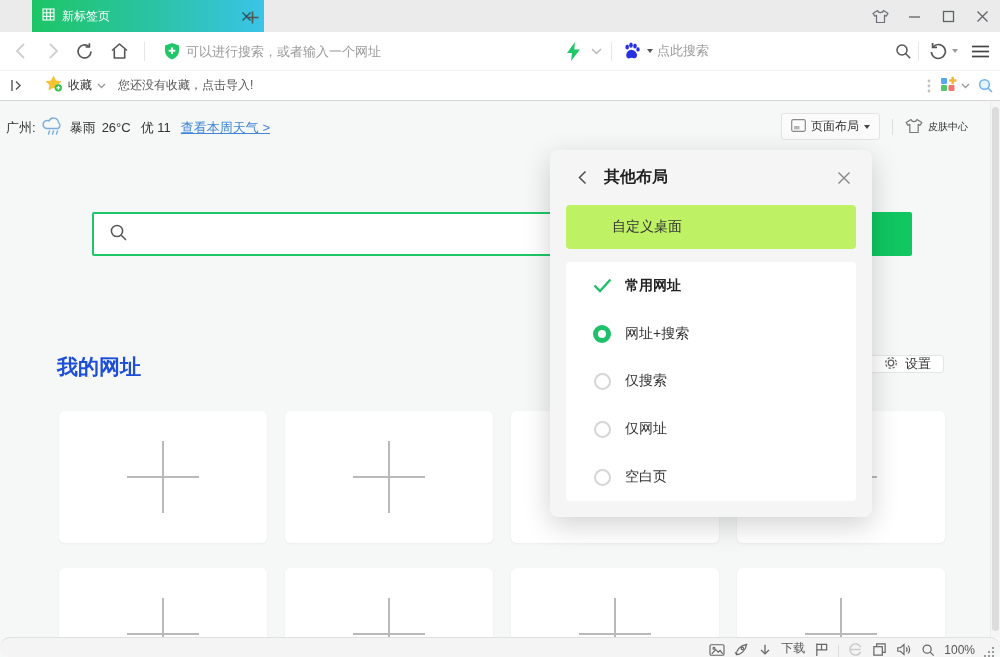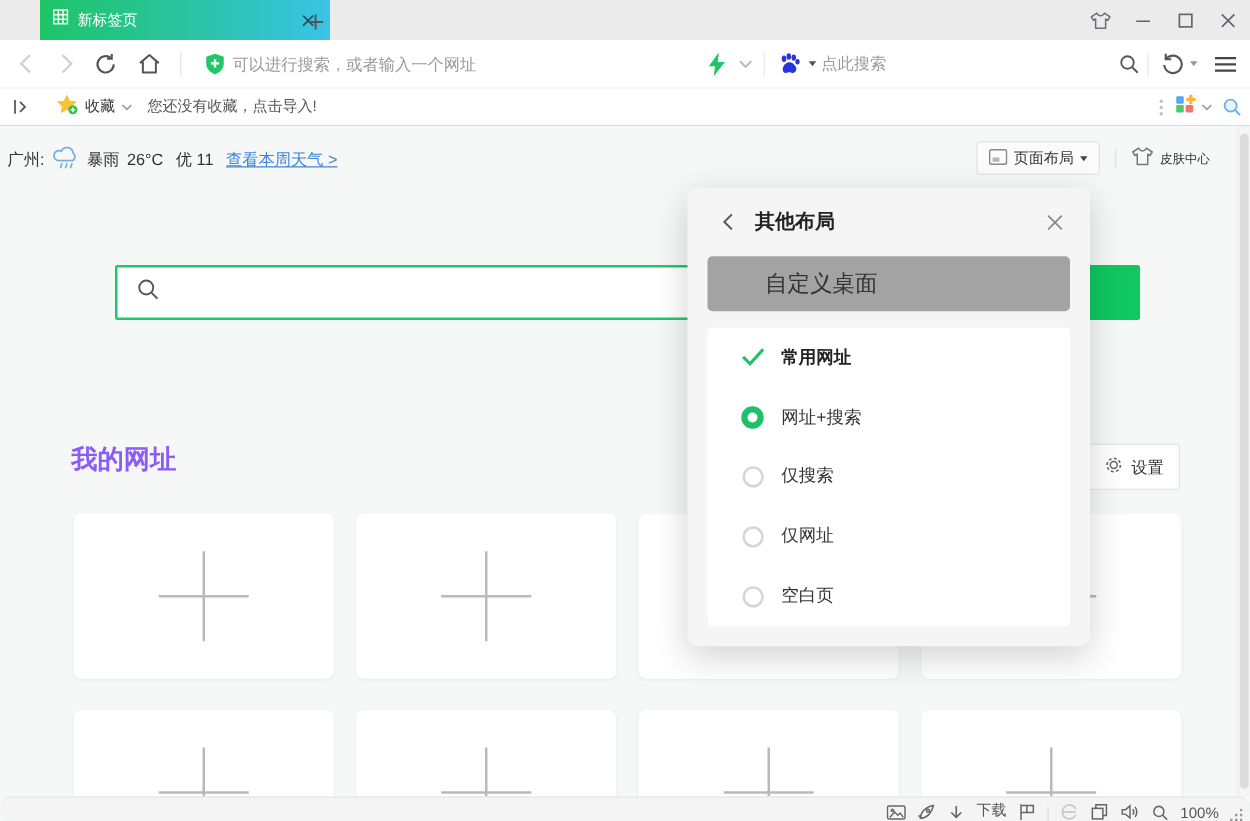--- a/index.html
+++ b/index.html
@@ -47,38 +47,38 @@
   .tr-sep { width:1px; height:16px; background:#ddd; margin:0 12px; }
   .skin-link { display:flex; align-items:center; gap:5px; font-size:10px; color:#333; cursor:pointer; margin-right:14px; }
 
   .scrollbar { position:absolute; right:0; top:0; bottom:0; width:10px; background:#f5f5f5; border-left:1px solid #ececec; }
   .scroll-thumb { position:absolute; left:1px; right:1px; top:6px; bottom:6px; background:#dcdcdc; border-radius:4px; }
 
   .searchbox { position:absolute; left:92px; top:111px; width:752px; height:44px; background:#fff;
                border:2px solid #1fc768; border-radius:2px; display:flex; align-items:center; padding-left:15px; }
   .search-btn { position:absolute; left:844px; top:111px; width:68px; height:44px; background:#10c761; border:none; border-radius:2px; cursor:pointer; }
 
-  .section-title { position:absolute; left:57px; top:252px; font-size:21px; font-weight:bold; color:#8b5cf6; }
-  .settings-btn { position:absolute; left:870px; top:254px; width:74px; height:37px; background:#fff; border:1px solid #e5e5e5;
+  .section-title { position:absolute; left:57px; top:252px; font-size:21px; font-weight:bold; color:#1d4ed8; }
+  .settings-btn { position:absolute; left:870px; top:254px; width:74px; height:18px; background:#fff; border:1px solid #e5e5e5;
                   border-radius:3px; display:flex; align-items:center; justify-content:center; gap:6px; font-size:13px; color:#333; cursor:pointer; }
 
   .tile { position:absolute; width:208px; height:132px; background:#fff; border-radius:6px;
           box-shadow:0 1px 3px rgba(0,0,0,0.05); display:flex; align-items:center; justify-content:center; cursor:pointer; }
   .plus-glyph { position:relative; width:72px; height:72px; }
   .plus-glyph::before { content:""; position:absolute; left:0; top:35px; width:72px; height:2px; background:#b9b9b9; }
   .plus-glyph::after  { content:""; position:absolute; left:35px; top:0; width:2px; height:72px; background:#b9b9b9; }
 
   
   .popup { position:absolute; left:550px; top:49px; width:322px; height:367px; background:#f5f5f6; border-radius:8px;
            box-shadow:0 8px 28px rgba(0,0,0,0.18); z-index:10; }
   .popup-header { position:relative; height:55px; display:flex; align-items:center; padding:0 18px 0 22px; }
   .popup-title { font-size:16px; font-weight:bold; color:#222; margin-left:12px; flex:1; }
   .popup-back, .popup-close { display:flex; align-items:center; justify-content:center; width:20px; height:20px; cursor:pointer; }
-  .popup-card1 { position:absolute; left:16px; right:16px; top:55px; height:44px; background:#a3a3a3; border-radius:4px;
-                 display:flex; align-items:center; padding-left:46px; font-size:18px; color:#333; cursor:pointer; }
+  .popup-card1 { position:absolute; left:16px; right:16px; top:55px; height:44px; background:#bef264; border-radius:4px;
+                 display:flex; align-items:center; padding-left:46px; font-size:14px; color:#333; cursor:pointer; }
   .popup-card2 { position:absolute; left:16px; right:16px; top:112px; height:239px; background:#fff; border-radius:4px;
                  display:flex; flex-direction:column; }
   .opt-row { flex:1; display:flex; align-items:center; padding-left:26px; cursor:pointer; }
   .opt-icon { width:20px; height:20px; display:flex; align-items:center; justify-content:center; margin-right:13px; }
   .opt-label { font-size:14px; color:#333; }
   .opt-row.checked .opt-label { font-weight:bold; color:#222; }
   .radio { width:17px; height:17px; border-radius:50%; background:#fff; border:2px solid #d6d6d6; }
   .radio.selected { width:18px; height:18px; border:5px solid #1ec06a; }
 
   

